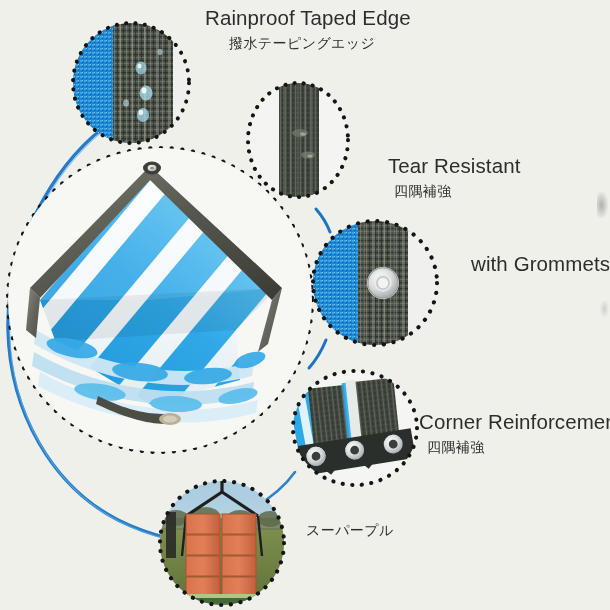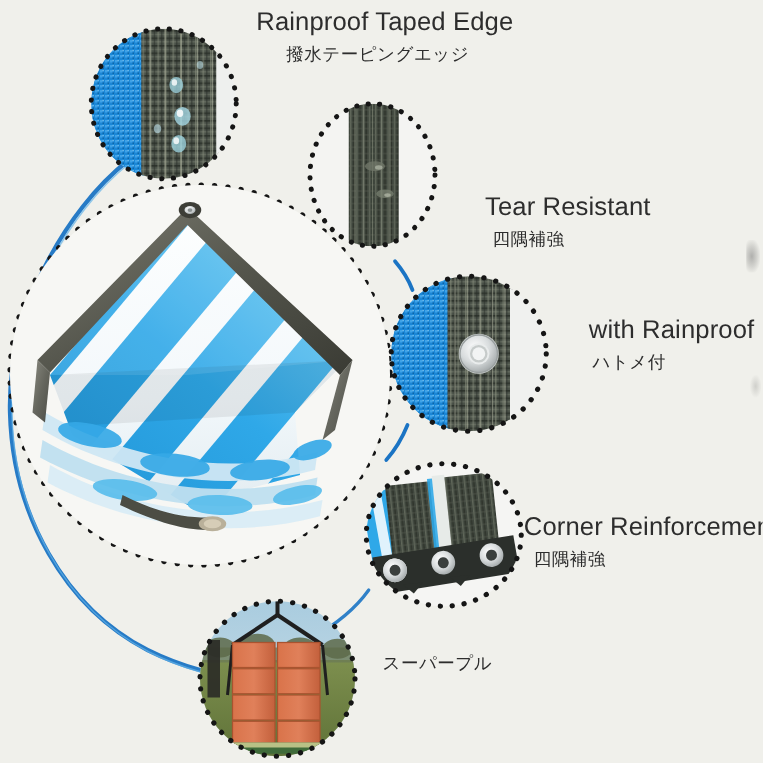--- a/index.html
+++ b/index.html
@@ -394,22 +394,21 @@
     <div class="en">Rainproof Taped Edge</div>
     <div class="jp line2">撥水テーピングエッジ</div>
   </div>
 
   <div class="callout c-tear">
     <div class="en">Tear Resistant</div>
     <div class="jp line2">四隅補強</div>
   </div>
 
   <div class="callout c-grom">
-    <div class="en">with Rainproof</div>
-    <div class="jp line2">ハトメ付</div>
+    <div class="en">with Grommets</div>
   </div>
 
   <div class="callout c-corner">
     <div class="en">Corner Reinforcement</div>
     <div class="jp line2">四隅補強</div>
   </div>
 
   <div class="callout c-super">
     <div class="jp line2">スーパープル</div>
   </div>

